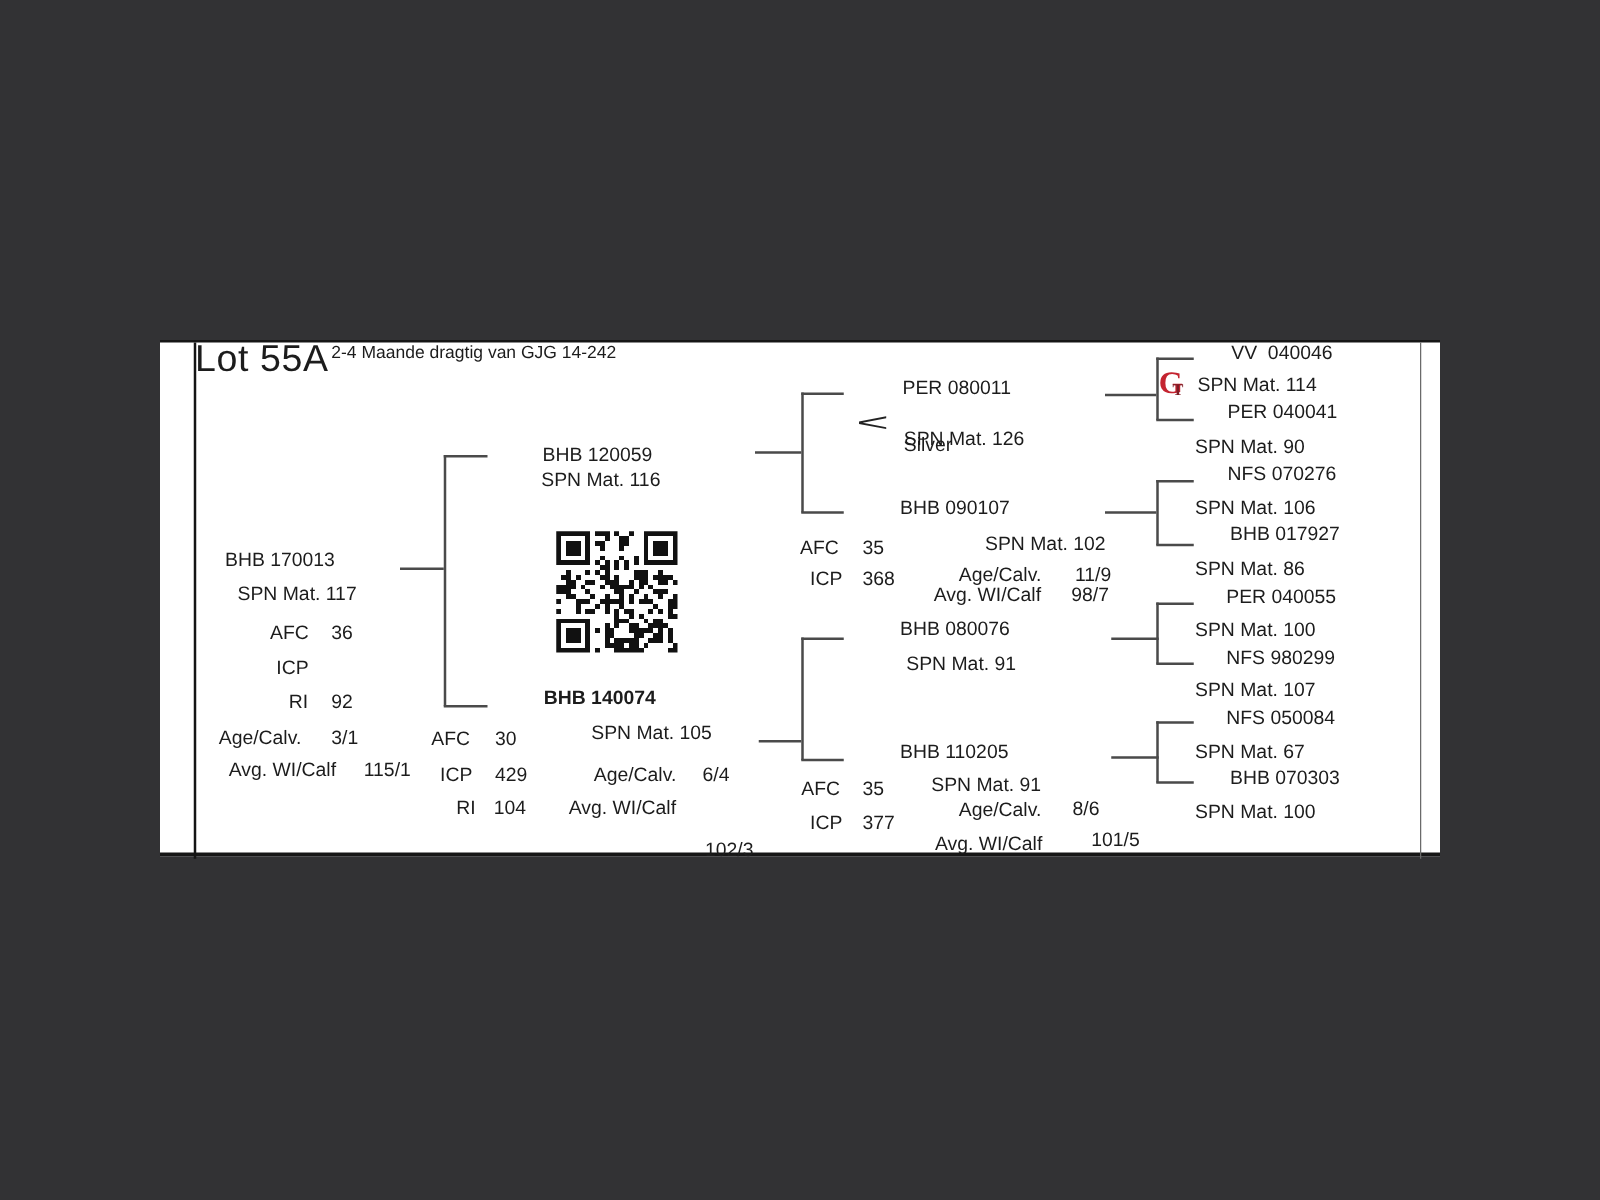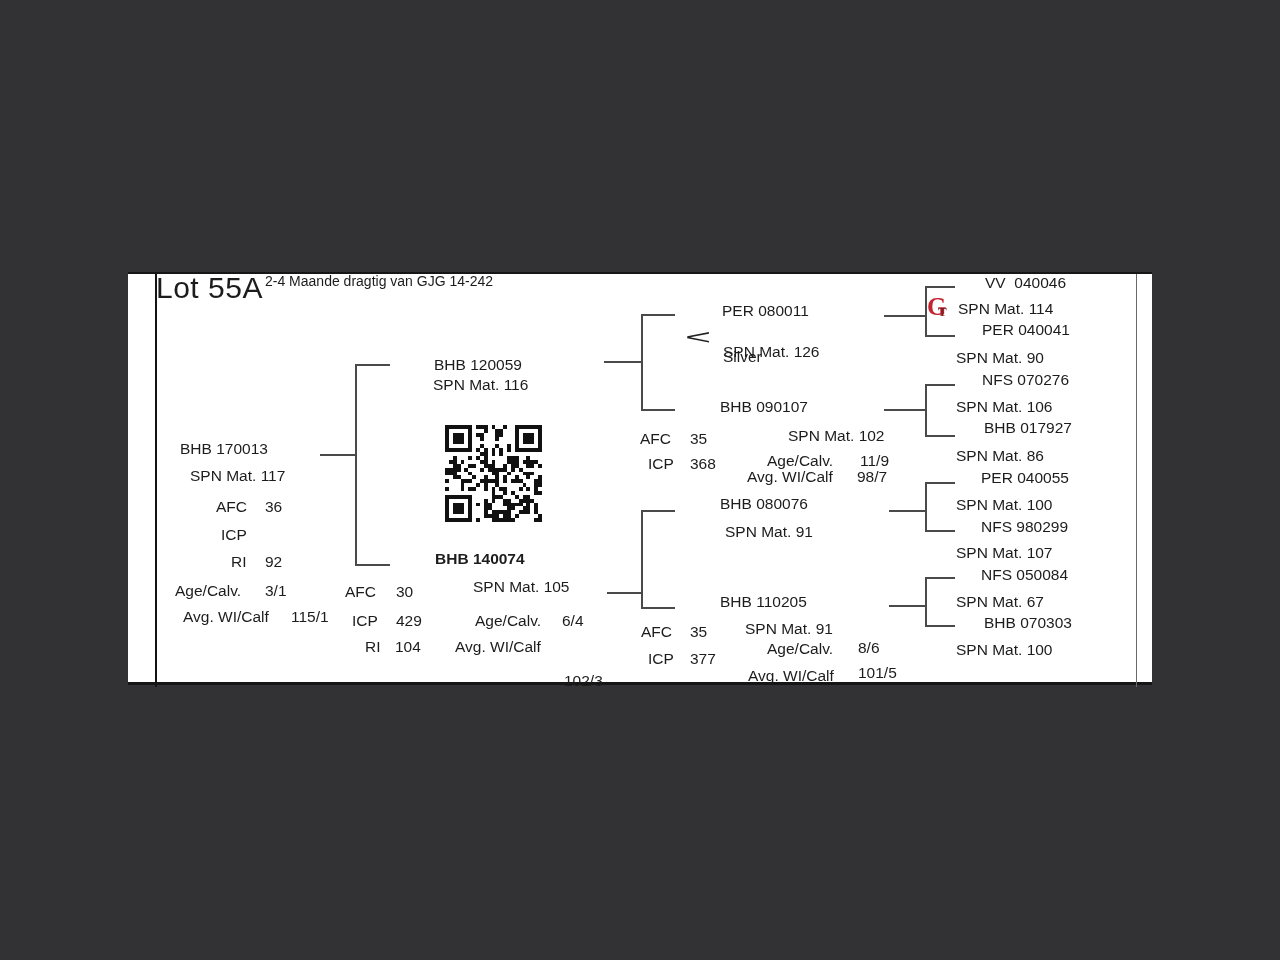--- a/index.html
+++ b/index.html
@@ -437,21 +437,21 @@
 
   <div class="t" style="left:592px;top:320px;">BHB 110205</div>
   <div class="t" style="left:513px;top:350px;">AFC</div>
   <div class="t" style="left:562px;top:350px;">35</div>
   <div class="t" style="left:520px;top:377px;">ICP</div>
   <div class="t" style="left:562px;top:377px;">377</div>
   <div class="t" style="left:617px;top:347px;">SPN Mat. 91</div>
   <div class="t" style="left:639px;top:367px;">Age/Calv.</div>
   <div class="t" style="left:730px;top:366px;">8/6</div>
   <div class="t" style="left:620px;top:394px;">Avg. WI/Calf</div>
-  <div class="t" style="left:730px;top:391px;">101/5</div>
+  <div class="t" style="left:745px;top:391px;">101/5</div>
 
   <div class="h-line" style="left:756px;top:41px;width:41px;"></div>
   <div class="h-line" style="left:756px;top:135px;width:41px;"></div>
   <div class="h-line" style="left:761px;top:236px;width:38px;"></div>
   <div class="h-line" style="left:761px;top:331px;width:38px;"></div>
 
   <div class="v-line" style="left:797px;top:12px;height:50px;"></div>
   <div class="h-line" style="left:797px;top:12px;width:30px;"></div>
   <div class="h-line" style="left:797px;top:61px;width:30px;"></div>
 

